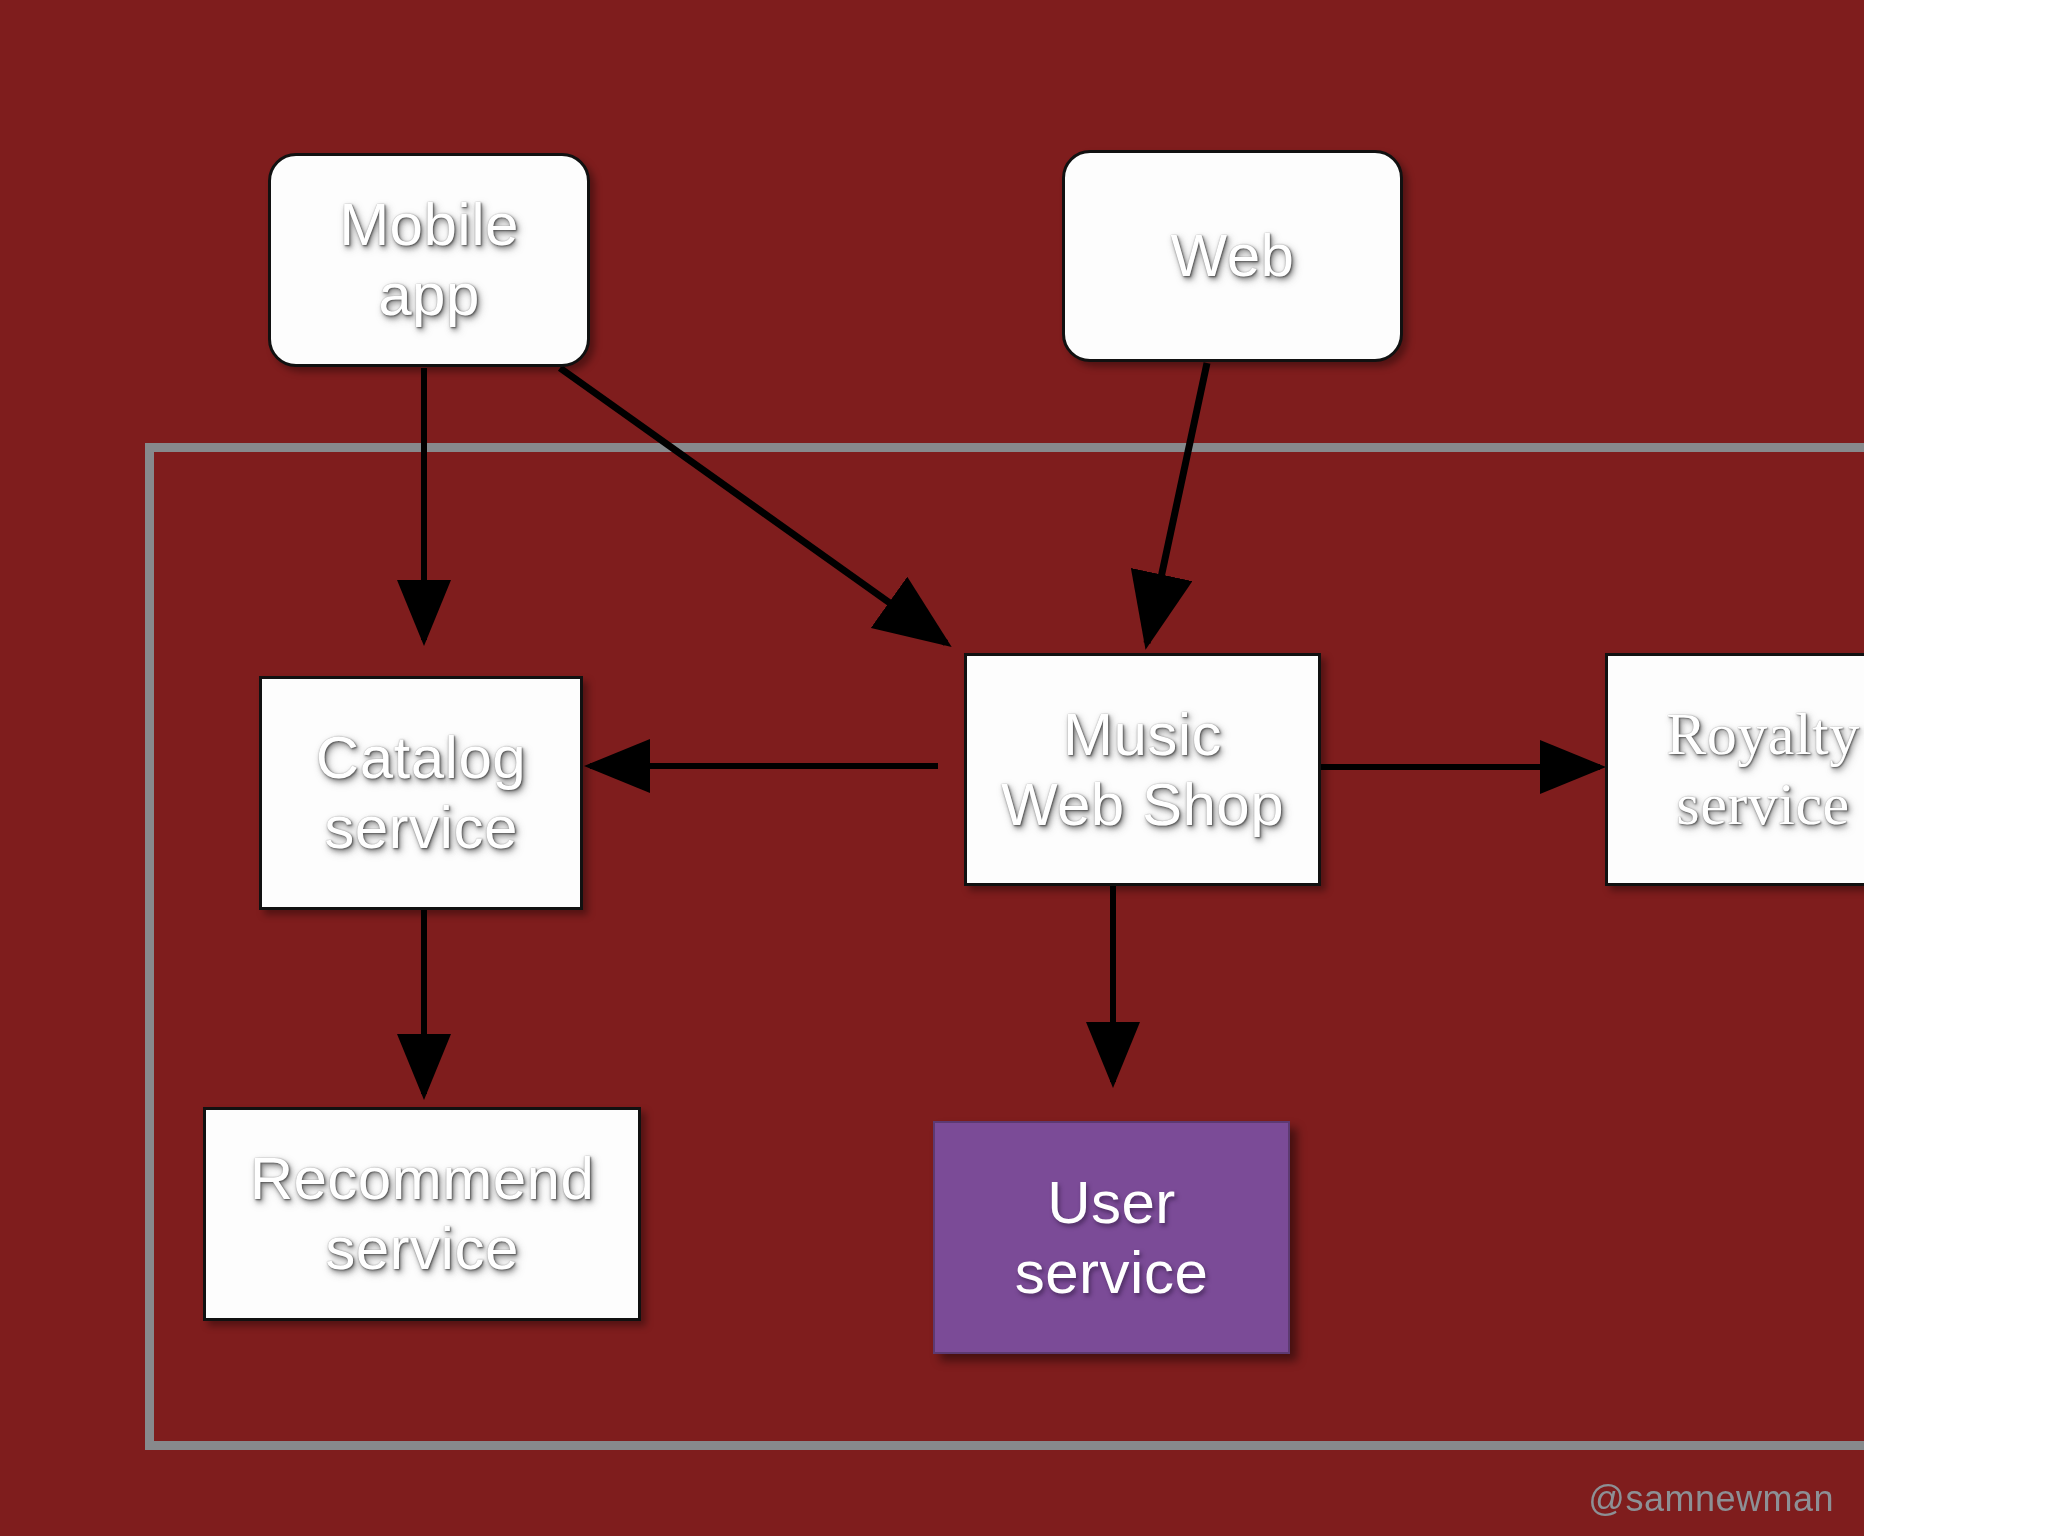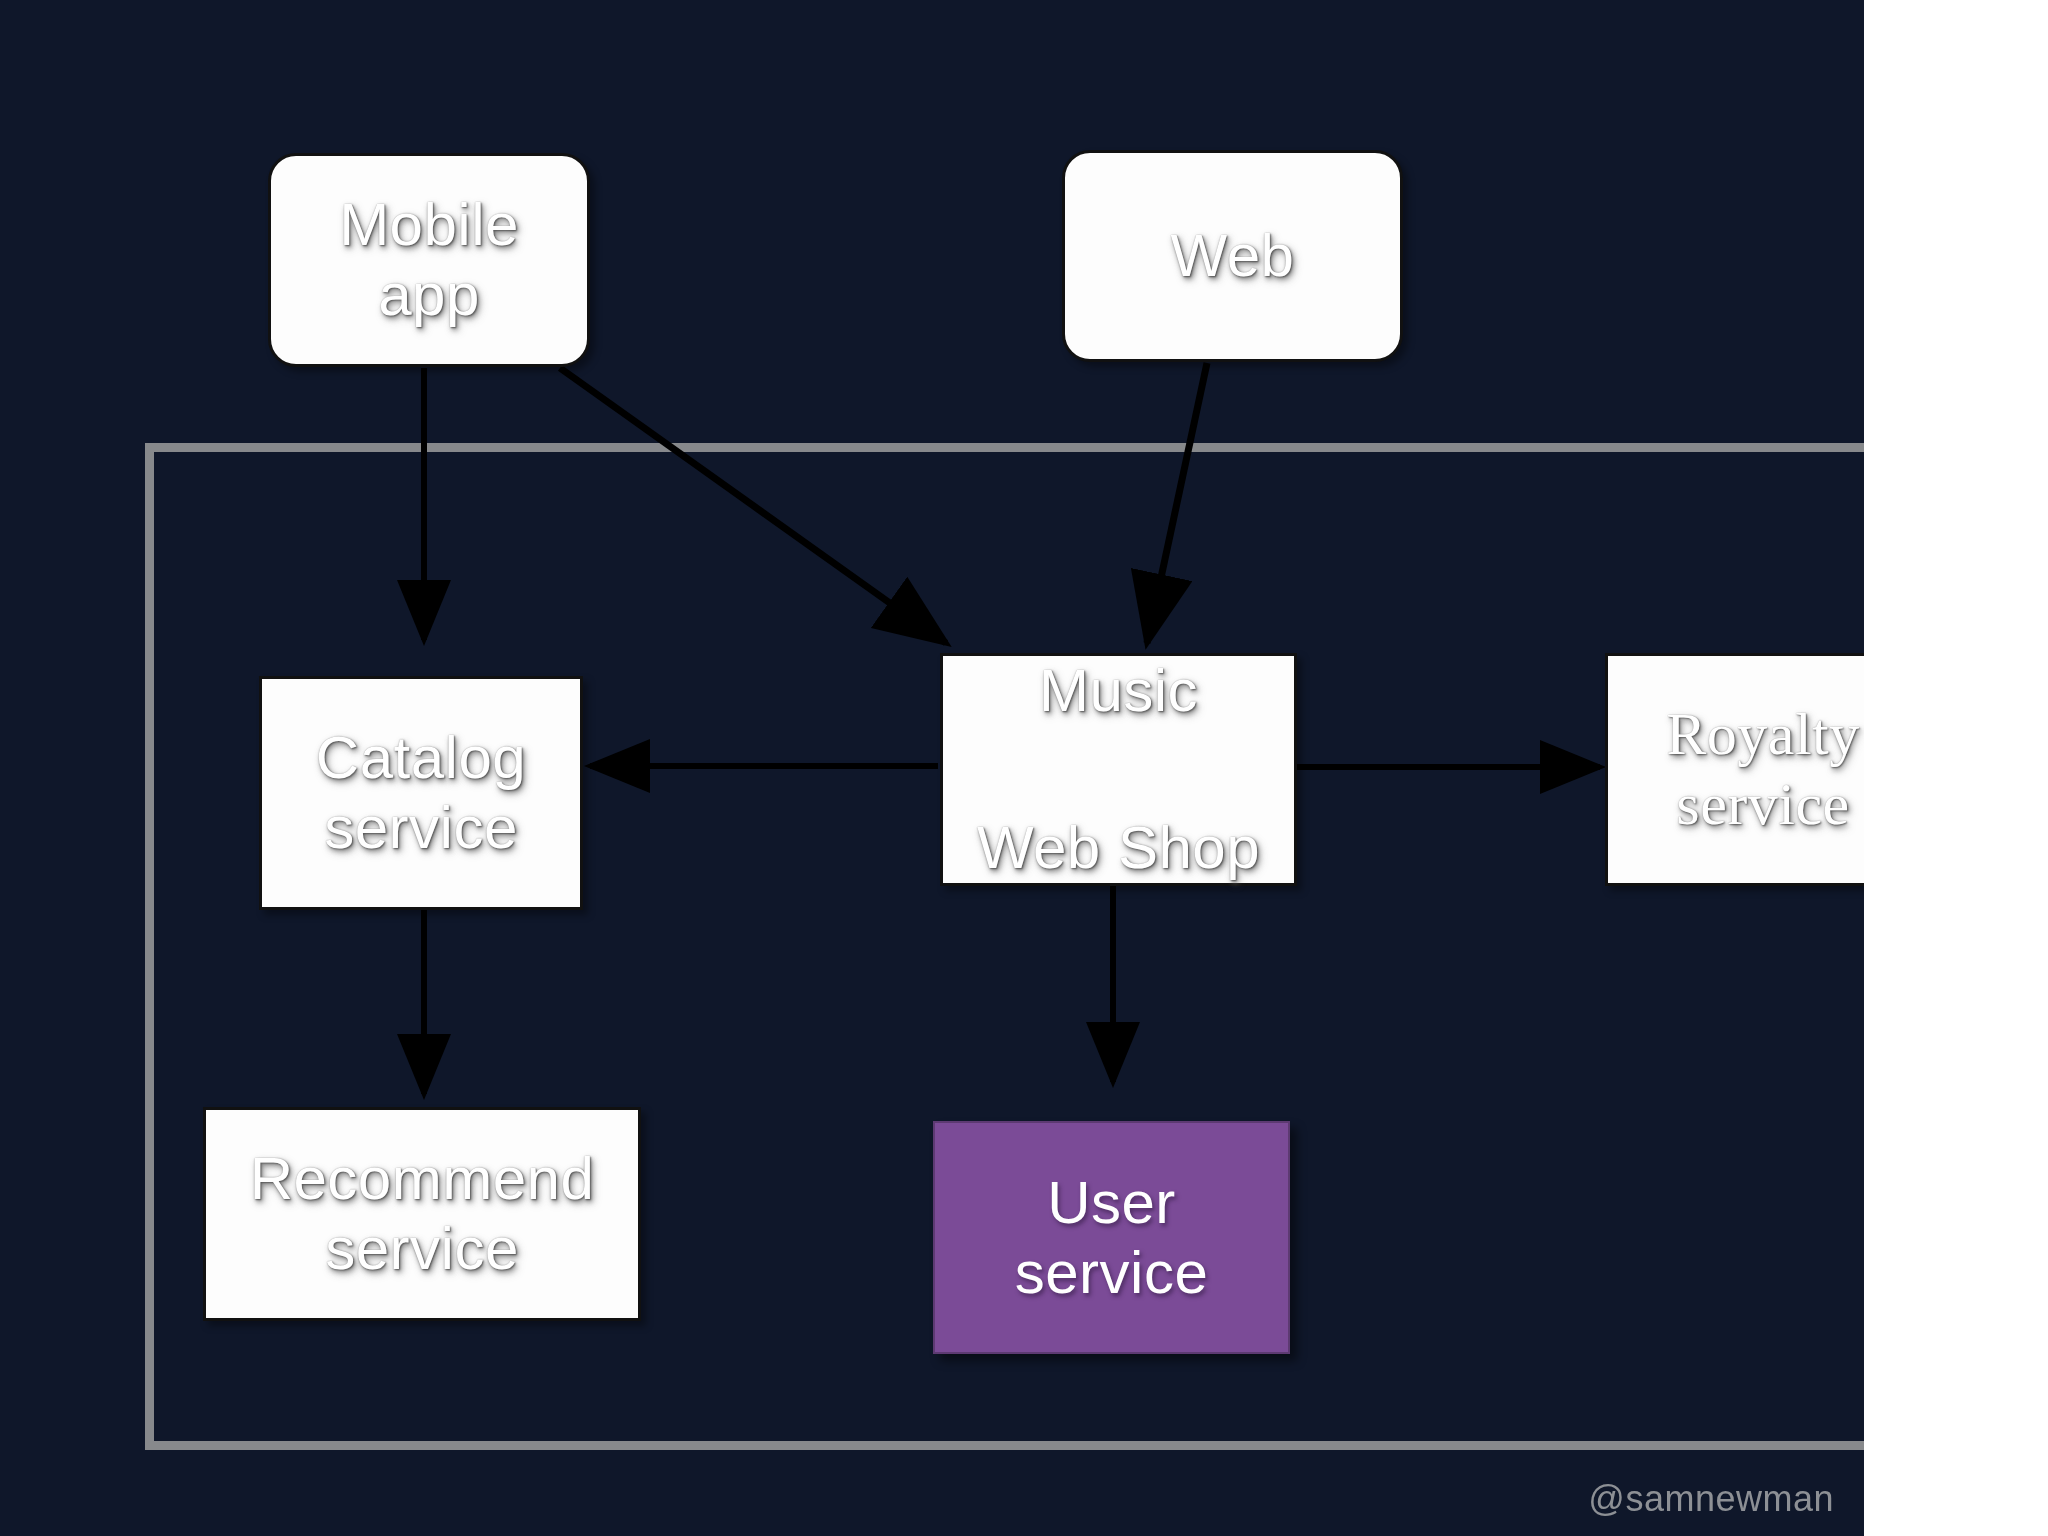--- a/index.html
+++ b/index.html
@@ -5,21 +5,21 @@
 <style>
   html, body {
     margin: 0;
     padding: 0;
     background: #ffffff;
   }
   #canvas {
     position: relative;
     width: 1864px;
     height: 1536px;
-    background: #0f172a;
+    background: #7f1d1d;
     font-family: "Liberation Sans", sans-serif;
     overflow: hidden;
   }
 
   
   #system-boundary {
     position: absolute;
     left: 145px;
     top: 443px;
     width: 1817px;
@@ -127,21 +127,21 @@
 
   <div class="node rounded" style="left:1062px; top:150px; width:341px; height:212px;">
     <span class="node-line">Web</span>
   </div>
 
   <div class="node" style="left:259px; top:652px; width:324px; height:234px;margin-top:24px;">
     <span class="node-line">Catalog</span>
     <span class="node-line">service</span>
   </div>
 
-  <div class="node" style="left:940px; top:653px; width:357px; height:233px;justify-content:space-between;">
+  <div class="node" style="left:964px; top:653px; width:357px; height:233px;">
     <span class="node-line">Music</span>
     <span class="node-line">Web Shop</span>
   </div>
 
   <div class="node" style="left:1605px; top:653px; width:316px; height:233px;font-family:Liberation Serif, serif;">
     <span class="node-line">Royalty</span>
     <span class="node-line">service</span>
   </div>
 
   <div class="node" style="left:203px; top:1107px; width:438px; height:214px;">

